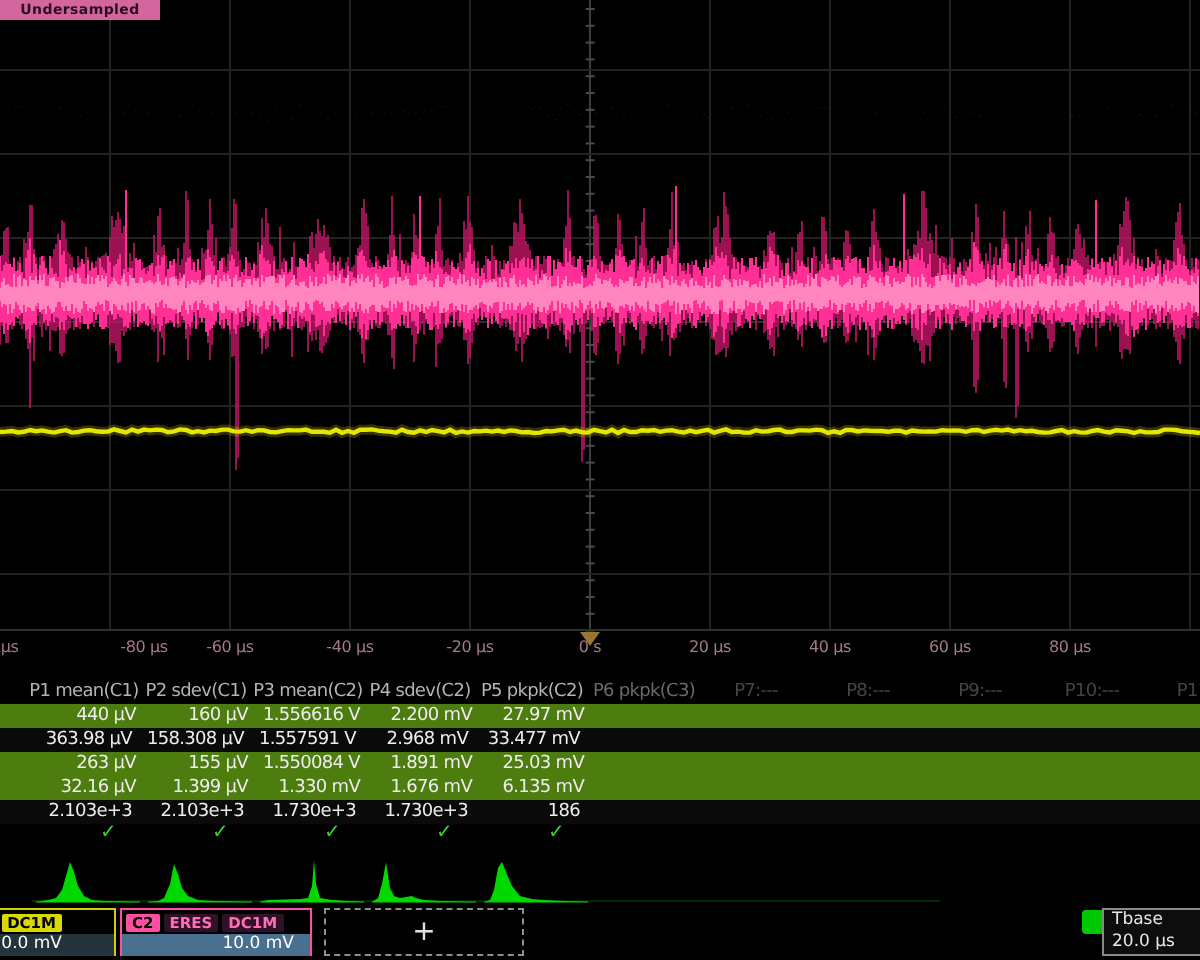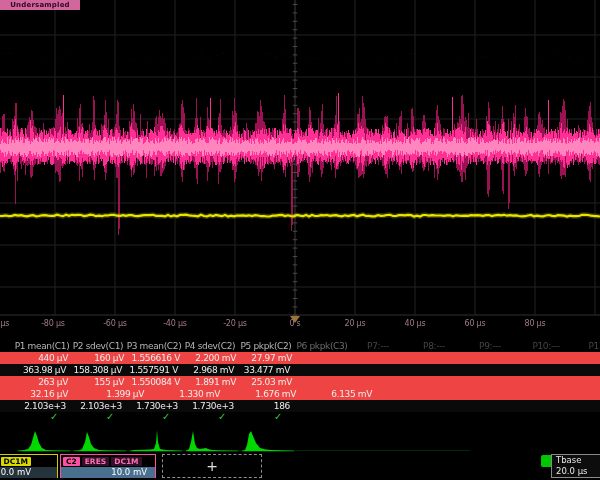--- a/index.html
+++ b/index.html
@@ -14,21 +14,21 @@
   
   #time-axis{position:absolute;left:0;top:316px;width:600px;height:20px;}
   #time-axis .tlabel{position:absolute;top:3px;width:60px;margin-left:-30px;text-align:center;
     font-size:8px;color:#a3798d;letter-spacing:-.2px;white-space:nowrap;}
   #trigger-marker{position:absolute;left:290px;top:316px;width:0;height:0;
     border-left:5px solid transparent;border-right:5px solid transparent;
     border-top:7px solid #b5893c;opacity:.85;}
   
   #meas-table{position:absolute;left:0;top:340px;width:600px;}
   .trow{position:relative;display:flex;padding-left:14px;height:12px;}
-  .trow.stripe-a{background:#ef4444;}
+  .trow.stripe-a{background:#4d7c0f;}
   .trow.stripe-b{background:#0a0a0a;padding-left:12px;}
   .tcell{width:56px;flex:0 0 56px;font-size:9px;line-height:12px;letter-spacing:-.35px;
     white-space:nowrap;}
   .hcell{text-align:center;color:#b4b4b4;}
   .hcell.dim1{color:#6a6a6a;}
   .hcell.dim2{color:#454545;}
   .vcell{text-align:right;color:#ededed;padding-right:2px;box-sizing:border-box;}
   .ccell{text-align:right;color:#2fd12f;font-size:10px;line-height:10px;padding-right:12px;
     box-sizing:border-box;}
   #check-row{height:10px;}
@@ -131,21 +131,21 @@
         <path d="M0 143.9V150.4M1 141.2V153.3M2 138.9V151.8M3 142.6V152.6M4 141.9V156.8M5 142.9V152.0M6 143.5V156.4M7 137.2V154.4M8 143.7V151.2M9 138.6V152.6M10 137.4V154.9M11 143.1V156.4M12 139.6V152.4M13 140.2V155.8M14 143.2V153.7M15 138.1V154.2M16 140.2V155.7M17 140.2V155.3M18 138.2V153.0M19 141.8V151.7M20 137.4V155.8M21 139.8V155.0M22 137.1V154.5M23 143.0V157.0M24 142.9V152.8M25 138.8V154.6M26 138.8V156.7M27 138.4V156.0M28 140.7V153.7M29 140.7V151.2M30 143.8V150.8M31 141.2V153.5M32 141.5V155.5M33 138.4V152.9M34 140.3V155.4M35 138.2V155.4M36 137.6V151.8M37 141.2V156.8M38 141.6V153.8M39 137.1V155.9M40 139.1V156.5M41 141.3V154.3M42 141.9V150.6M43 141.8V151.8M44 137.5V155.5M45 142.0V153.8M46 138.7V154.4M47 142.1V155.8M48 138.9V153.2M49 137.3V151.1M50 140.3V152.7M51 137.6V152.0M52 139.3V155.6M53 138.1V150.0M54 143.3V150.6M55 142.2V155.6M56 140.9V156.9M57 139.2V151.9M58 140.6V153.1M59 141.9V154.8M60 142.7V155.0M61 139.5V152.3M62 137.1V154.9M63 141.0V155.5M64 142.8V151.7M65 137.4V156.4M66 139.1V151.2M67 138.9V155.9M68 141.4V150.4M69 141.6V155.6M70 138.6V155.0M71 139.2V152.2M72 141.7V151.7M73 141.0V155.0M74 140.4V153.1M75 140.2V154.6M76 141.1V156.6M77 141.8V156.8M78 140.9V151.6M79 137.0V153.7M80 140.6V151.2M81 142.5V150.0M82 141.8V153.8M83 139.1V152.1M84 143.2V153.8M85 138.8V154.0M86 138.7V154.3M87 138.7V155.1M88 139.3V154.4M89 142.6V156.3M90 140.4V155.8M91 139.5V152.3M92 137.4V150.7M93 144.0V155.0M94 140.4V156.8M95 142.1V152.6M96 140.2V155.2M97 141.2V151.6M98 141.7V150.7M99 139.9V155.1M100 142.6V151.5M101 141.4V150.1M102 141.0V152.1M103 137.9V153.8M104 137.3V152.3M105 137.4V154.9M106 141.9V155.6M107 140.0V151.7M108 137.7V152.1M109 143.7V150.4M110 139.3V155.1M111 140.5V156.5M112 137.4V156.5M113 140.5V152.8M114 137.3V155.1M115 139.6V155.0M116 143.4V155.5M117 138.8V155.4M118 137.4V156.9M119 140.7V153.8M120 139.8V155.9M121 143.5V155.7M122 141.6V155.7M123 139.7V150.7M124 139.6V153.6M125 139.3V150.2M126 142.4V152.1M127 139.2V156.6M128 140.7V152.5M129 139.7V156.3M130 143.5V153.4M131 137.3V153.1M132 140.8V150.4M133 138.5V154.7M134 138.5V154.9M135 138.2V152.6M136 138.2V150.7M137 138.2V156.8M138 141.7V152.6M139 141.7V153.7M140 137.4V157.0M141 139.0V156.1M142 137.6V155.8M143 143.6V150.2M144 142.5V153.0M145 141.5V156.9M146 139.9V153.5M147 137.3V155.6M148 142.4V153.6M149 143.1V151.0M150 140.9V156.2M151 140.8V156.7M152 140.4V155.0M153 142.9V151.0M154 144.0V151.8M155 137.8V154.7M156 140.8V155.4M157 143.0V150.9M158 138.3V150.1M159 143.2V150.6M160 142.1V151.9M161 141.3V151.2M162 138.6V153.3M163 141.8V155.3M164 137.0V155.6M165 137.8V155.7M166 140.5V151.8M167 137.5V153.8M168 140.1V150.6M169 138.9V151.3M170 137.2V153.7M171 141.3V154.7M172 141.5V153.1M173 139.1V152.4M174 137.4V151.0M175 142.8V155.9M176 140.7V154.1M177 140.2V156.2M178 141.5V150.9M179 137.4V154.3M180 139.4V152.0M181 137.1V155.3M182 141.0V156.5M183 138.8V154.5M184 137.9V156.4M185 140.9V153.3M186 139.8V152.5M187 143.5V152.6M188 137.2V155.4M189 138.6V156.2M190 142.1V156.1M191 140.7V152.3M192 144.0V153.4M193 143.4V153.8M194 142.8V154.2M195 139.0V150.7M196 139.1V156.2M197 138.4V152.2M198 142.1V153.9M199 138.7V150.7M200 138.4V151.5M201 140.3V150.9M202 139.9V155.6M203 138.2V156.2M204 139.4V150.4M205 142.3V155.3M206 142.9V152.2M207 142.5V155.2M208 142.6V152.3M209 137.2V153.6M210 139.8V156.2M211 139.4V152.0M212 137.2V156.4M213 138.7V153.7M214 140.3V154.5M215 140.2V152.9M216 140.4V150.8M217 143.5V153.6M218 139.5V152.9M219 137.5V150.6M220 143.6V156.3M221 143.6V156.6M222 141.8V154.1M223 138.6V156.1M224 137.9V155.1M225 140.3V151.9M226 138.5V151.6M227 141.7V155.1M228 142.5V153.0M229 139.5V155.2M230 137.2V155.3M231 141.8V152.0M232 137.6V156.2M233 140.8V152.5M234 139.9V156.4M235 143.1V155.1M236 138.5V155.2M237 139.6V153.4M238 142.7V152.3M239 139.3V154.7M240 143.9V151.7M241 142.5V150.8M242 140.2V151.8M243 141.7V152.4M244 141.1V156.0M245 139.8V152.8M246 141.1V154.2M247 139.6V151.5M248 140.7V151.0M249 143.3V151.1M250 138.8V156.4M251 143.7V155.4M252 138.7V151.1M253 141.1V155.0M254 143.7V151.8M255 139.0V154.9M256 139.0V151.5M257 137.5V155.1M258 141.8V155.1M259 143.5V153.0M260 140.2V151.3M261 142.7V155.2M262 142.1V153.8M263 143.7V153.0M264 138.8V150.9M265 140.2V152.6M266 140.7V151.7M267 142.5V155.2M268 137.7V156.4M269 141.8V153.6M270 139.9V156.2M271 140.0V155.8M272 137.1V153.5M273 138.2V156.7M274 140.0V155.0M275 138.6V152.5M276 143.7V150.3M277 143.0V155.3M278 143.0V155.2M279 138.1V150.6M280 144.0V156.5M281 142.0V151.5M282 140.2V154.2M283 137.8V151.8M284 142.9V154.2M285 141.7V155.2M286 142.8V150.9M287 141.1V156.6M288 141.8V152.9M289 141.5V153.8M290 142.2V150.2M291 137.9V151.5M292 144.0V156.7M293 143.6V154.6M294 142.9V152.5M295 142.2V150.3M296 143.2V154.2M297 140.5V156.4M298 137.2V152.1M299 139.0V154.3M300 139.6V150.3M301 141.9V153.8M302 139.8V154.7M303 140.0V153.7M304 140.3V151.1M305 138.9V151.7M306 142.2V153.4M307 143.7V154.5M308 142.5V155.9M309 143.3V156.6M310 139.5V152.8M311 140.2V152.8M312 141.7V154.2M313 140.3V152.0M314 140.4V152.5M315 138.3V154.8M316 138.4V152.9M317 142.9V155.6M318 141.5V150.8M319 142.8V152.5M320 143.1V153.8M321 140.5V152.8M322 138.5V155.0M323 143.9V155.9M324 141.2V150.5M325 138.5V154.3M326 141.5V155.4M327 137.1V156.1M328 141.6V151.9M329 139.5V152.4M330 140.6V156.7M331 143.9V151.9M332 137.9V151.5M333 139.5V150.8M334 140.2V150.2M335 142.6V153.1M336 138.1V152.5M337 141.6V150.3M338 140.0V156.9M339 142.7V151.7M340 143.2V156.9M341 140.4V154.9M342 139.4V151.8M343 142.0V154.9M344 143.3V152.1M345 140.1V154.1M346 138.9V156.3M347 143.1V150.5M348 140.7V150.2M349 142.7V152.2M350 143.1V154.2M351 143.1V151.7M352 144.0V150.5M353 138.7V154.9M354 142.7V153.2M355 141.1V154.3M356 143.8V156.8M357 137.4V156.0M358 142.8V157.0M359 143.3V156.9M360 142.9V150.6M361 140.2V150.1M362 137.3V156.1M363 139.3V155.9M364 139.8V156.9M365 141.0V154.1M366 143.6V155.2M367 139.5V150.7M368 139.8V156.4M369 142.9V154.3M370 139.5V154.4M371 142.6V156.1M372 140.1V154.7M373 140.5V150.1M374 140.7V153.0M375 143.4V151.2M376 142.3V151.5M377 142.1V151.7M378 141.8V155.9M379 143.7V151.6M380 140.5V150.5M381 143.9V152.6M382 137.0V156.9M383 141.7V154.5M384 141.0V155.2M385 138.8V151.0M386 143.0V151.9M387 138.0V150.8M388 141.2V150.4M389 140.9V150.4M390 138.8V150.8M391 139.6V150.8M392 143.9V156.9M393 142.3V154.9M394 137.6V152.0M395 143.1V150.4M396 139.9V156.0M397 142.4V150.0M398 140.0V154.9M399 141.9V154.4M400 141.4V151.4M401 141.7V155.1M402 143.6V151.1M403 142.0V156.2M404 137.4V153.5M405 143.0V155.4M406 138.5V151.5M407 139.4V154.0M408 137.1V153.9M409 143.0V155.4M410 143.5V154.4M411 138.4V154.7M412 139.2V152.8M413 139.7V154.0M414 140.7V153.5M415 139.8V150.1M416 137.8V155.0M417 138.3V151.4M418 140.3V152.3M419 137.7V156.2M420 142.6V155.2M421 143.7V151.8M422 142.4V155.8M423 141.5V152.3M424 140.8V151.7M425 139.4V151.5M426 142.4V153.3M427 137.8V151.3M428 138.9V155.0M429 138.7V155.6M430 138.3V151.9M431 144.0V153.7M432 141.8V151.4M433 143.7V150.0M434 140.2V155.4M435 137.5V152.2M436 138.4V155.9M437 138.3V154.3M438 140.7V151.2M439 141.3V151.6M440 138.8V151.0M441 141.5V150.5M442 143.0V154.1M443 137.3V151.5M444 137.8V150.5M445 141.9V152.3M446 143.7V153.0M447 139.0V156.7M448 141.0V154.4M449 140.6V154.7M450 142.0V153.4M451 141.1V151.6M452 141.1V152.7M453 138.4V155.0M454 137.1V154.0M455 138.0V151.5M456 143.4V156.8M457 138.7V154.8M458 142.7V154.7M459 138.5V152.5M460 143.4V152.5M461 137.0V156.4M462 138.4V156.5M463 141.2V155.6M464 143.4V151.8M465 142.2V154.5M466 143.8V155.8M467 143.2V155.7M468 138.0V152.5M469 138.0V152.5M470 140.7V154.4M471 137.4V154.8M472 137.6V152.0M473 137.6V153.4M474 140.2V154.4M475 137.3V151.7M476 141.6V152.3M477 137.6V151.9M478 143.6V154.7M479 143.6V152.4M480 139.1V153.7M481 142.3V153.2M482 138.0V153.6M483 139.6V152.8M484 142.5V153.9M485 142.8V150.0M486 141.7V155.3M487 141.8V150.1M488 142.9V156.6M489 141.4V156.0M490 141.6V151.5M491 141.0V152.1M492 140.7V153.7M493 139.5V151.2M494 138.6V154.2M495 139.5V150.1M496 140.2V152.9M497 137.5V150.5M498 143.5V151.5M499 141.2V151.0M500 142.3V150.2M501 141.3V154.3M502 139.4V154.1M503 142.8V151.8M504 137.5V150.5M505 142.9V153.1M506 143.6V154.2M507 140.1V156.5M508 138.8V151.5M509 143.7V153.3M510 138.0V154.6M511 140.2V150.4M512 143.6V154.4M513 137.0V153.3M514 142.8V151.8M515 137.5V153.2M516 142.9V156.9M517 139.4V154.0M518 138.0V152.6M519 137.1V150.3M520 141.5V153.6M521 140.6V154.5M522 141.3V153.6M523 142.1V155.4M524 137.6V156.6M525 138.2V153.8M526 143.1V152.3M527 141.0V154.8M528 139.6V150.2M529 143.2V153.3M530 140.1V154.2M531 142.6V156.0M532 142.9V155.6M533 140.1V153.0M534 137.8V151.6M535 143.0V153.4M536 143.2V152.1M537 137.8V151.4M538 141.2V155.6M539 141.7V153.2M540 140.6V150.9M541 141.3V150.2M542 142.3V150.1M543 139.5V153.7M544 137.2V155.9M545 140.2V154.1M546 137.7V156.1M547 140.9V152.1M548 138.5V156.0M549 141.2V150.2M550 139.0V156.2M551 142.7V155.5M552 141.7V155.5M553 139.0V153.1M554 140.6V152.9M555 137.8V150.5M556 142.8V152.5M557 139.2V154.2M558 141.7V150.7M559 139.9V152.0M560 140.2V155.2M561 143.2V154.3M562 142.5V155.5M563 138.3V155.5M564 138.8V155.7M565 143.4V156.2M566 143.8V151.2M567 137.4V152.3M568 142.6V150.1M569 141.3V156.1M570 142.0V151.7M571 138.6V155.1M572 142.9V152.4M573 141.1V150.6M574 137.8V154.0M575 141.2V153.1M576 138.8V152.7M577 139.9V154.5M578 138.1V156.6M579 137.2V152.6M580 142.2V155.7M581 143.0V152.9M582 141.2V154.1M583 137.7V150.3M584 140.3V156.2M585 139.5V154.3M586 141.4V152.5M587 140.0V155.4M588 138.4V154.2M589 142.2V155.4M590 139.1V155.1M591 139.3V151.5M592 140.6V154.6M593 140.5V152.8M594 142.6V151.0M595 142.4V151.5M596 137.8V155.7M597 140.9V153.0M598 141.9V156.2M599 137.9V156.6" stroke="#ff8ac0" stroke-opacity="0.95" stroke-width="1" fill="none" shape-rendering="crispEdges"></path>
         <path d="M0 216L3 215.8L6 215.5L9 216.2L12 215.9L15 215.0L18 215.6L21 215.2L24 215.8L27 216.3L30 215.6L33 215.1L36 216.3L39 216.0L42 215.3L45 215.1L48 215.6L51 215.9L54 215.8L57 214.7L60 215.5L63 216.2L66 214.8L69 215.8L72 214.8L75 215.2L78 214.8L81 215.0L84 216.1L87 215.7L90 214.7L93 215.0L96 216.2L99 215.6L102 216.2L105 215.3L108 215.5L111 214.8L114 214.8L117 215.7L120 215.8L123 215.1L126 215.9L129 215.1L132 215.2L135 216.0L138 216.2L141 215.6L144 215.1L147 215.2L150 215.2L153 214.8L156 215.9L159 215.9L162 215.9L165 216.4L168 214.9L171 216.4L174 215.5L177 216.4L180 214.9L183 214.9L186 214.7L189 215.3L192 215.6L195 215.8L198 216.3L201 214.8L204 216.0L207 216.4L210 215.2L213 216.0L216 215.0L219 215.6L222 216.2L225 214.9L228 216.5L231 215.7L234 216.3L237 215.5L240 215.7L243 215.3L246 215.8L249 215.3L252 216.0L255 215.2L258 215.5L261 216.2L264 216.0L267 216.5L270 216.3L273 215.5L276 215.7L279 215.2L282 214.9L285 216.0L288 215.3L291 216.1L294 216.3L297 214.9L300 215.6L303 216.2L306 214.9L309 216.5L312 215.0L315 216.0L318 216.0L321 215.1L324 215.4L327 215.0L330 215.9L333 215.3L336 215.1L339 215.8L342 216.3L345 215.3L348 216.1L351 215.4L354 214.9L357 216.3L360 215.4L363 214.7L366 216.0L369 215.8L372 216.3L375 216.3L378 215.1L381 215.8L384 215.6L387 215.0L390 214.8L393 216.0L396 216.0L399 215.2L402 215.2L405 215.3L408 214.8L411 215.1L414 216.5L417 215.7L420 216.5L423 215.0L426 215.0L429 215.7L432 215.2L435 215.4L438 215.5L441 215.5L444 215.9L447 215.4L450 215.3L453 216.3L456 215.3L459 215.6L462 215.8L465 215.7L468 215.8L471 215.1L474 215.3L477 215.2L480 215.3L483 215.9L486 215.1L489 215.0L492 216.0L495 215.3L498 214.9L501 215.3L504 214.8L507 215.7L510 215.1L513 215.6L516 215.4L519 216.0L522 216.3L525 216.2L528 215.5L531 215.0L534 216.3L537 215.6L540 216.2L543 216.3L546 215.5L549 215.0L552 215.8L555 216.2L558 215.1L561 215.4L564 215.7L567 216.5L570 215.6L573 216.2L576 216.2L579 216.0L582 214.8L585 214.8L588 215.0L591 215.6L594 215.9L597 216.1L600 216.5" stroke="rgba(230,230,0,0.22)" stroke-width="5" fill="none"></path>
         <path d="M0 216L3 215.8L6 215.5L9 216.2L12 215.9L15 215.0L18 215.6L21 215.2L24 215.8L27 216.3L30 215.6L33 215.1L36 216.3L39 216.0L42 215.3L45 215.1L48 215.6L51 215.9L54 215.8L57 214.7L60 215.5L63 216.2L66 214.8L69 215.8L72 214.8L75 215.2L78 214.8L81 215.0L84 216.1L87 215.7L90 214.7L93 215.0L96 216.2L99 215.6L102 216.2L105 215.3L108 215.5L111 214.8L114 214.8L117 215.7L120 215.8L123 215.1L126 215.9L129 215.1L132 215.2L135 216.0L138 216.2L141 215.6L144 215.1L147 215.2L150 215.2L153 214.8L156 215.9L159 215.9L162 215.9L165 216.4L168 214.9L171 216.4L174 215.5L177 216.4L180 214.9L183 214.9L186 214.7L189 215.3L192 215.6L195 215.8L198 216.3L201 214.8L204 216.0L207 216.4L210 215.2L213 216.0L216 215.0L219 215.6L222 216.2L225 214.9L228 216.5L231 215.7L234 216.3L237 215.5L240 215.7L243 215.3L246 215.8L249 215.3L252 216.0L255 215.2L258 215.5L261 216.2L264 216.0L267 216.5L270 216.3L273 215.5L276 215.7L279 215.2L282 214.9L285 216.0L288 215.3L291 216.1L294 216.3L297 214.9L300 215.6L303 216.2L306 214.9L309 216.5L312 215.0L315 216.0L318 216.0L321 215.1L324 215.4L327 215.0L330 215.9L333 215.3L336 215.1L339 215.8L342 216.3L345 215.3L348 216.1L351 215.4L354 214.9L357 216.3L360 215.4L363 214.7L366 216.0L369 215.8L372 216.3L375 216.3L378 215.1L381 215.8L384 215.6L387 215.0L390 214.8L393 216.0L396 216.0L399 215.2L402 215.2L405 215.3L408 214.8L411 215.1L414 216.5L417 215.7L420 216.5L423 215.0L426 215.0L429 215.7L432 215.2L435 215.4L438 215.5L441 215.5L444 215.9L447 215.4L450 215.3L453 216.3L456 215.3L459 215.6L462 215.8L465 215.7L468 215.8L471 215.1L474 215.3L477 215.2L480 215.3L483 215.9L486 215.1L489 215.0L492 216.0L495 215.3L498 214.9L501 215.3L504 214.8L507 215.7L510 215.1L513 215.6L516 215.4L519 216.0L522 216.3L525 216.2L528 215.5L531 215.0L534 216.3L537 215.6L540 216.2L543 216.3L546 215.5L549 215.0L552 215.8L555 216.2L558 215.1L561 215.4L564 215.7L567 216.5L570 215.6L573 216.2L576 216.2L579 216.0L582 214.8L585 214.8L588 215.0L591 215.6L594 215.9L597 216.1L600 216.5" stroke="#e6e600" stroke-width="2.2" fill="none"></path>
       </g>
   </svg>
 
   <div id="status-badge">Undersampled</div>
 
   <div id="time-axis">
       <span class="tlabel" style="left: -5px;">-100 µs</span>
-      <span class="tlabel" style="left: 53px;">-80 µs</span>
+      <span class="tlabel" style="left: 72px;">-80 µs</span>
       <span class="tlabel" style="left: 115px;">-60 µs</span>
       <span class="tlabel" style="left: 175px;">-40 µs</span>
       <span class="tlabel" style="left: 235px;">-20 µs</span>
       <span class="tlabel" style="left: 295px;">0 s</span>
       <span class="tlabel" style="left: 355px;">20 µs</span>
       <span class="tlabel" style="left: 415px;">40 µs</span>
       <span class="tlabel" style="left: 475px;">60 µs</span>
       <span class="tlabel" style="left: 535px;">80 µs</span>
     </div>
   <div id="trigger-marker"></div>
@@ -178,21 +178,21 @@
         <div class="tcell vcell">2.968 mV</div>
         <div class="tcell vcell">33.477 mV</div>
       </div>
       <div class="trow stripe-a" style="height: 12px;">
         <div class="tcell vcell">263 µV</div>
         <div class="tcell vcell">155 µV</div>
         <div class="tcell vcell">1.550084 V</div>
         <div class="tcell vcell">1.891 mV</div>
         <div class="tcell vcell">25.03 mV</div>
       </div>
-      <div class="trow stripe-a" style="height: 12px; gap: 20px;">
+      <div class="trow stripe-a" style="height: 12px;">
         <div class="tcell vcell">32.16 µV</div>
         <div class="tcell vcell">1.399 µV</div>
         <div class="tcell vcell">1.330 mV</div>
         <div class="tcell vcell">1.676 mV</div>
         <div class="tcell vcell">6.135 mV</div>
       </div>
       <div class="trow stripe-b" style="height: 12px;">
         <div class="tcell vcell">2.103e+3</div>
         <div class="tcell vcell">2.103e+3</div>
         <div class="tcell vcell">1.730e+3</div>

